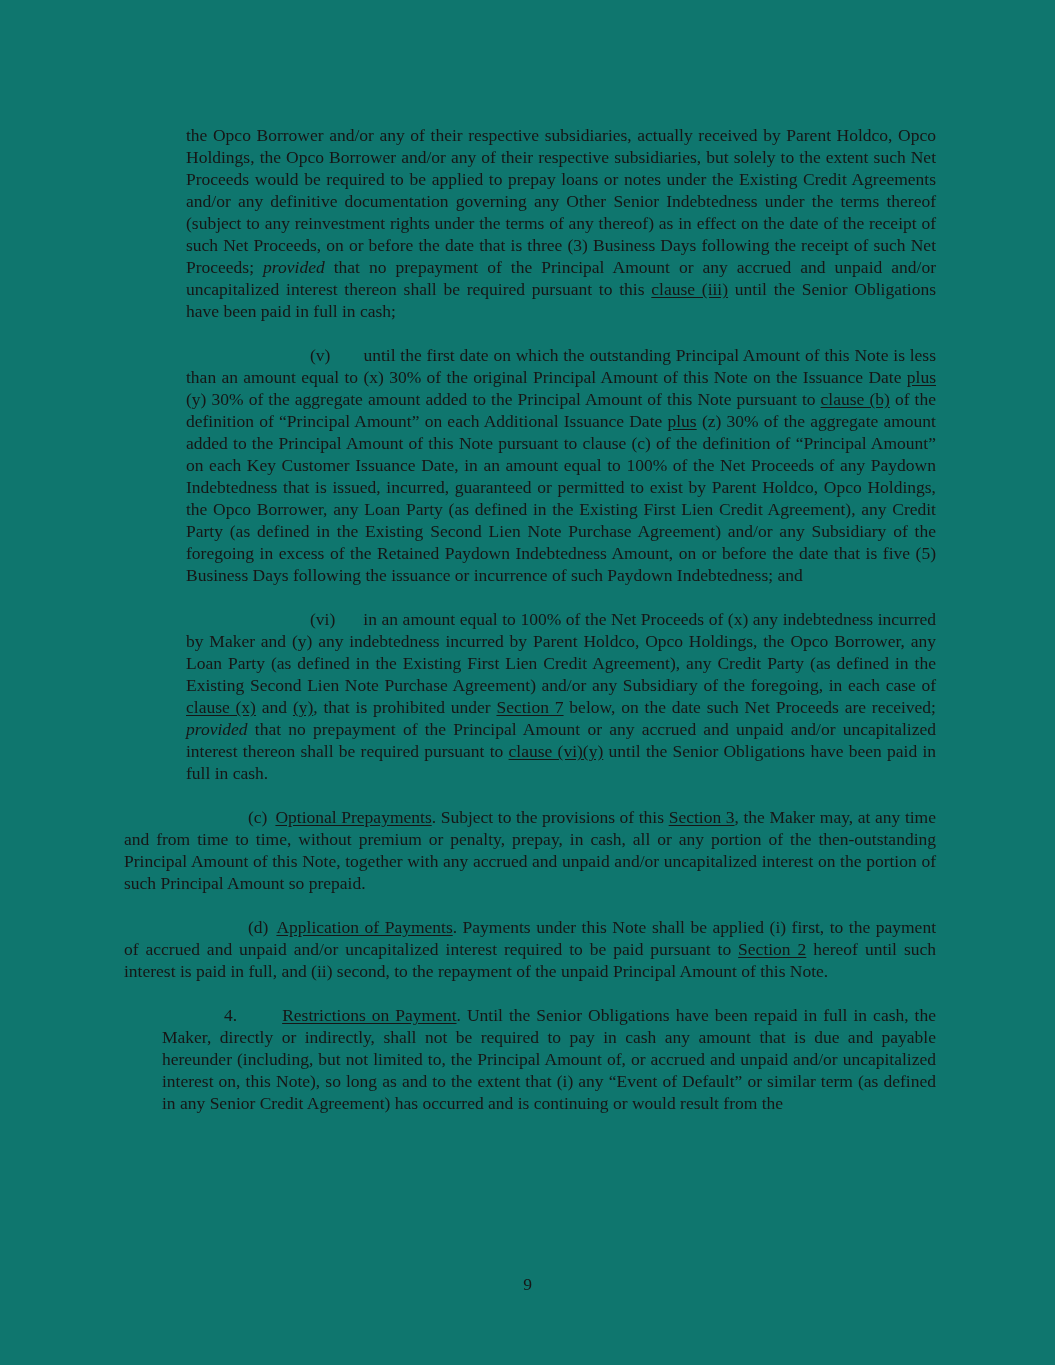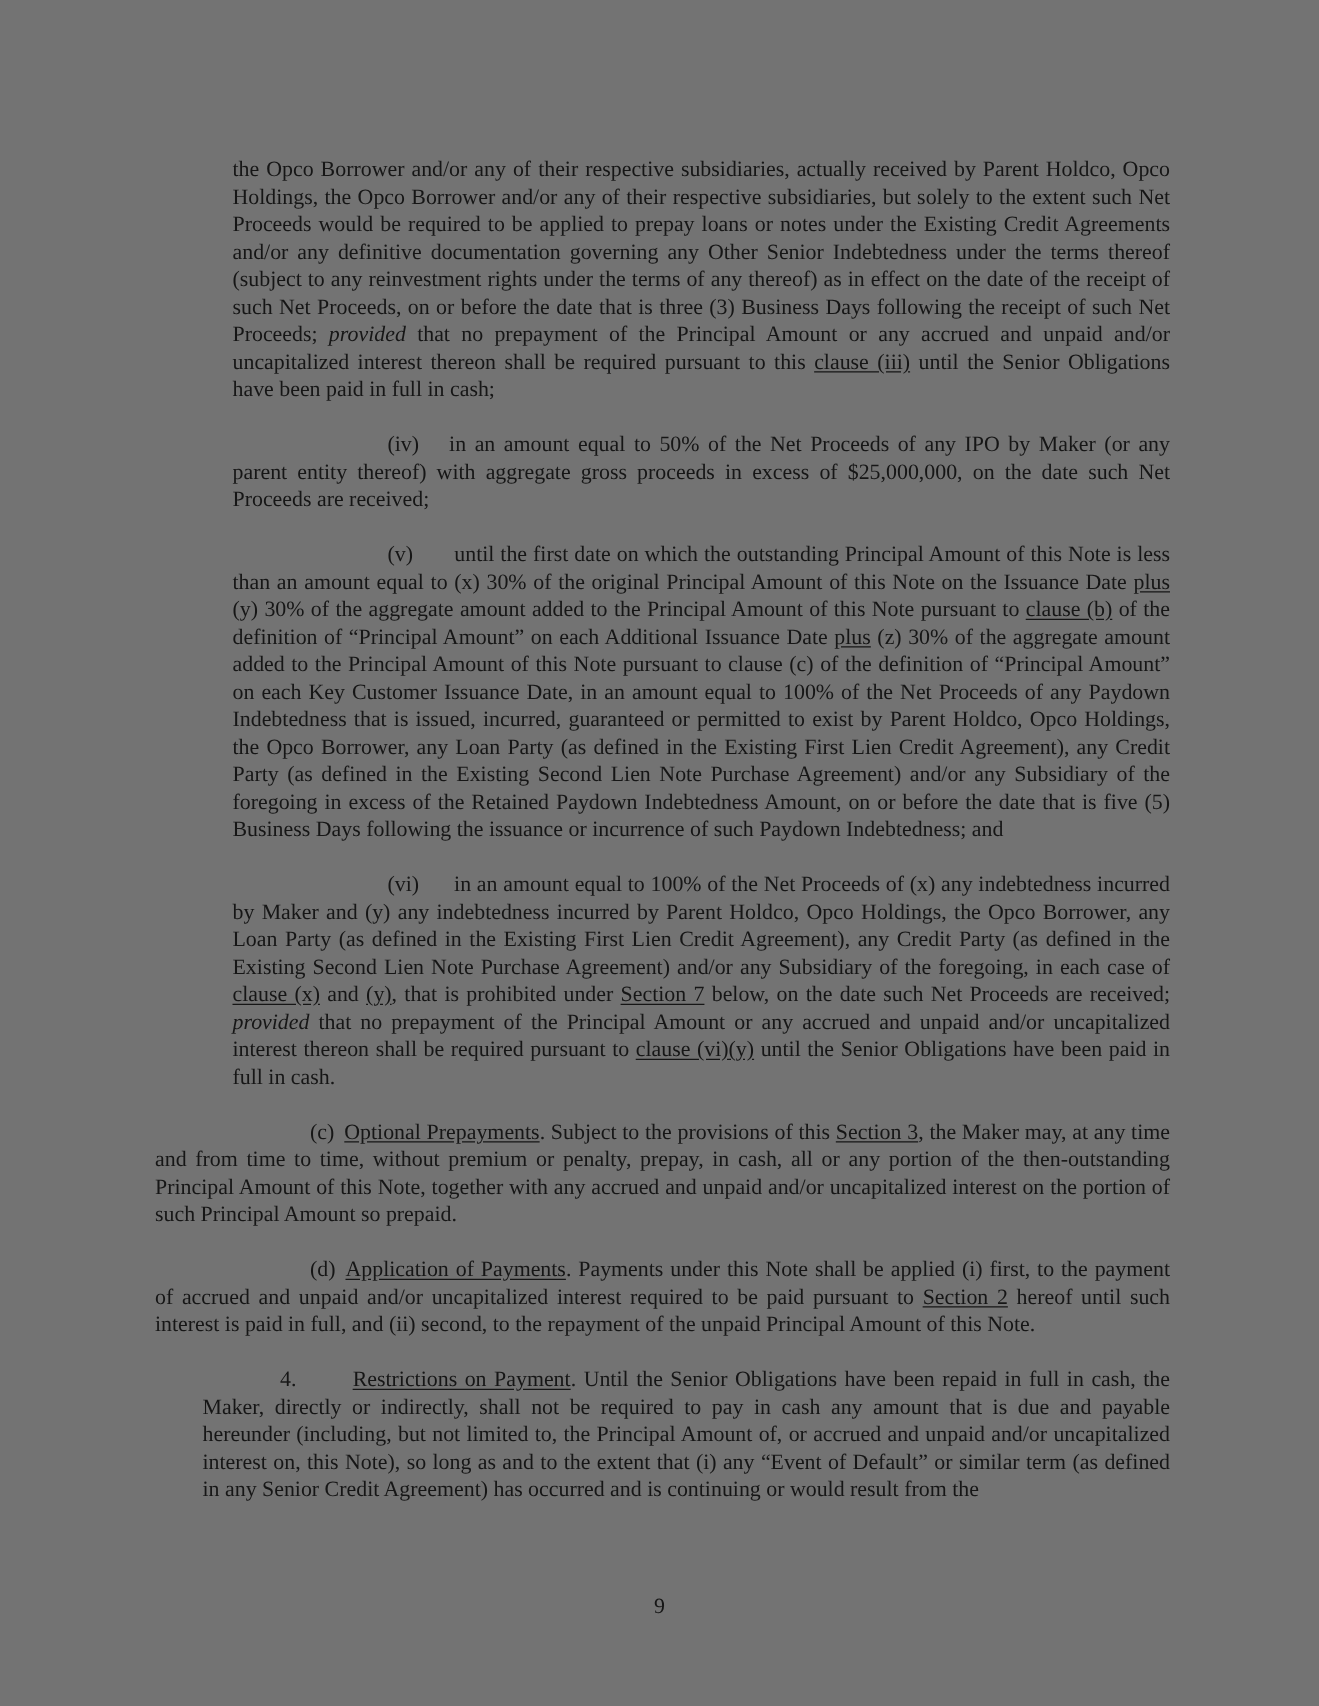--- a/index.html
+++ b/index.html
@@ -4,21 +4,21 @@
 <style>
   html, body {
     margin: 0;
     padding: 0;
     background: #ffffff;
   }
   .page {
     position: relative;
     width: 1055px;
     height: 1365px;
-    background: #737373;
+    background: #0f766e;
     overflow: hidden;
     font-family: "Liberation Serif", "DejaVu Serif", serif;
     color: #161616;
   }
   .content {
     position: absolute;
     left: 124px;
     top: 124px;
     width: 812px;
   }
@@ -45,21 +45,20 @@
     line-height: 22px;
     color: #161616;
   }
 </style>
 </head>
 <body>
 
 <div class="page">
   <div class="content">
       <p class="doc-para indent-block"><span>the Opco Borrower and/or any of their respective subsidiaries, actually received by Parent Holdco, Opco Holdings, the Opco Borrower and/or any of their respective subsidiaries, but solely to the extent such Net Proceeds would be required to be applied to prepay loans or notes under the Existing Credit Agreements and/or any definitive documentation governing any Other Senior Indebtedness under the terms thereof (subject to any reinvestment rights under the terms of any thereof) as in effect on the date of the receipt of such Net Proceeds, on or before the date that is three (3) Business Days following the receipt of such Net Proceeds; </span><span class="i">provided</span><span> that no prepayment of the Principal Amount or any accrued and unpaid and/or uncapitalized interest thereon shall be required pursuant to this </span><span class="u">clause (iii)</span><span> until the Senior Obligations have been paid in full in cash;</span></p>
-      <p class="doc-para indent-block first-indent-124"><span>(iv)</span><span class="tab" style="width: 24px;"></span><span>in an amount equal to 50% of the Net Proceeds of any IPO by Maker (or any parent entity thereof) with aggregate gross proceeds in excess of $25,000,000, on the date such Net Proceeds are received;</span></p>
       <p class="doc-para indent-block first-indent-124"><span>(v)</span><span class="tab" style="width: 33px;"></span><span>until the first date on which the outstanding Principal Amount of this Note is less than an amount equal to (x) 30% of the original Principal Amount of this Note on the Issuance Date </span><span class="u">plus</span><span> (y) 30% of the aggregate amount added to the Principal Amount of this Note pursuant to </span><span class="u">clause (b)</span><span> of  the definition of “Principal Amount” on each Additional Issuance Date </span><span class="u">plus</span><span> (z) 30% of the aggregate amount added to the Principal Amount of this Note pursuant to clause (c) of the definition of “Principal Amount” on each Key Customer Issuance Date, in an amount equal to 100% of the Net Proceeds of any Paydown Indebtedness that is issued, incurred, guaranteed or permitted to exist by Parent Holdco, Opco Holdings, the Opco Borrower, any Loan Party (as defined in the Existing First Lien Credit Agreement), any Credit Party (as defined in the Existing Second Lien Note Purchase Agreement) and/or any Subsidiary of the foregoing in excess of the Retained Paydown Indebtedness Amount, on or before the date that is five (5) Business Days following the issuance or incurrence of such Paydown Indebtedness; and</span></p>
       <p class="doc-para indent-block first-indent-124"><span>(vi)</span><span class="tab" style="width: 28px;"></span><span>in an amount equal to 100% of the Net Proceeds of (x) any indebtedness incurred by Maker and (y) any indebtedness incurred by Parent Holdco, Opco Holdings, the Opco Borrower, any Loan Party (as defined in the Existing First Lien Credit Agreement), any Credit Party (as defined in the Existing Second Lien Note Purchase Agreement) and/or any Subsidiary of the foregoing, in each case of </span><span class="u">clause (x)</span><span> and </span><span class="u">(y)</span><span>, that is prohibited under </span><span class="u">Section 7</span><span> below, on the date such Net Proceeds are received; </span><span class="i">provided</span><span> that no prepayment of the Principal Amount or any accrued and unpaid and/or uncapitalized interest thereon shall be required pursuant to </span><span class="u">clause (vi)(y)</span><span> until the Senior Obligations have been paid in full in cash.</span></p>
       <p class="doc-para first-indent-124"><span>(c)</span><span class="tab" style="width: 8px;"></span><span class="u">Optional Prepayments</span><span>. Subject to the provisions of this </span><span class="u">Section 3</span><span>, the Maker may, at any time and from time to time, without premium or penalty, prepay, in cash, all or any portion of the then-outstanding Principal Amount of this Note, together with any accrued and unpaid and/or uncapitalized interest on the portion of such Principal Amount so prepaid.</span></p>
       <p class="doc-para first-indent-124"><span>(d)</span><span class="tab" style="width: 8px;"></span><span class="u">Application of Payments</span><span>. Payments under this Note shall be applied (i) first, to the payment of accrued and unpaid and/or uncapitalized interest required to be paid pursuant to </span><span class="u">Section 2</span><span> hereof until such interest is paid in full, and (ii) second, to the repayment of the unpaid Principal Amount of this Note.</span></p>
       <p class="doc-para first-indent-62"><span>4.</span><span class="tab" style="width: 45px;"></span><span class="u">Restrictions on Payment</span><span>.  Until the Senior Obligations have been repaid in full in cash, the Maker, directly or indirectly, shall not be required to pay in cash any amount that is due and payable hereunder (including, but not limited to,  the Principal Amount of,  or accrued and unpaid and/or uncapitalized interest on, this Note), so long as and to the extent that (i) any “Event of Default” or similar term (as defined in any Senior Credit Agreement) has occurred and is continuing or would result from the</span></p>
     </div>
   <div class="page-number">9</div>
 </div>
 
 </body></html>

